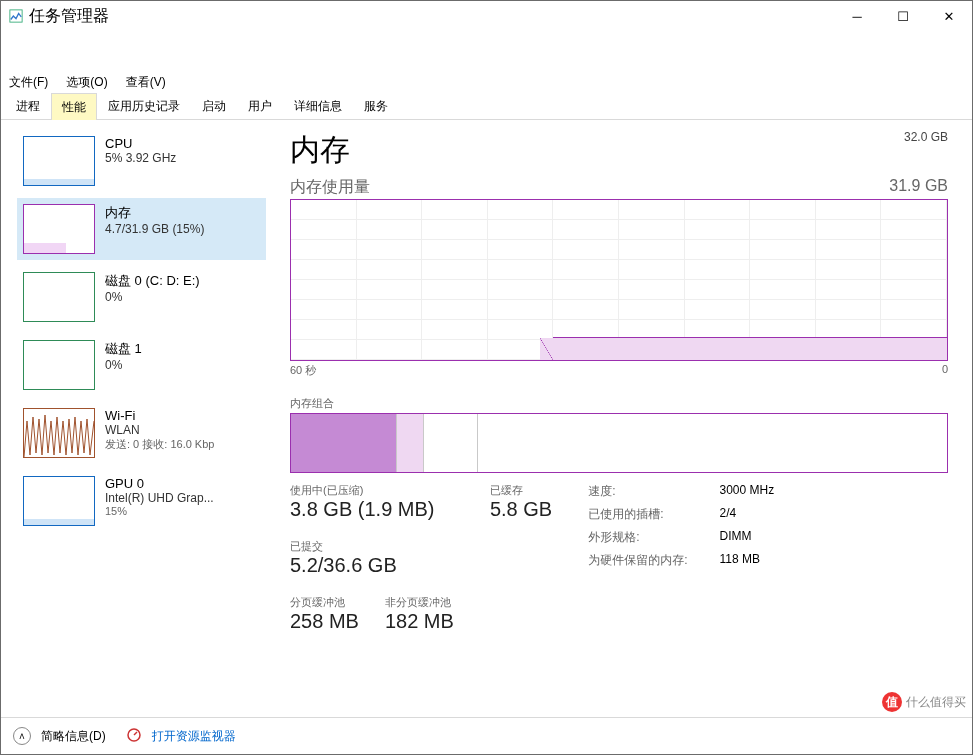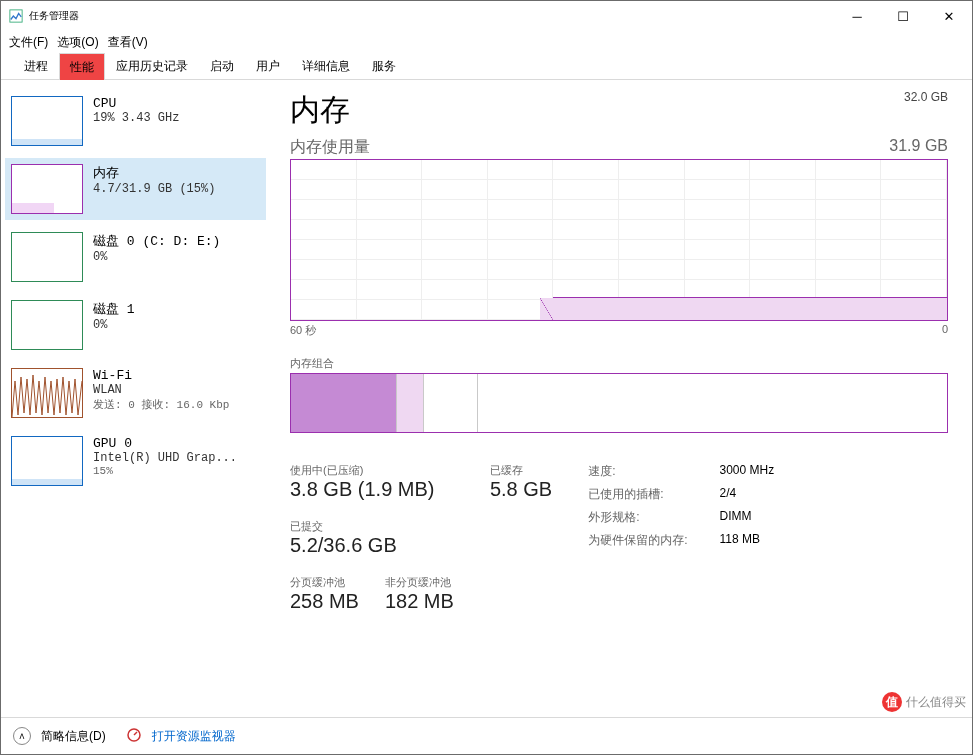--- a/index.html
+++ b/index.html
@@ -1,32 +1,32 @@
 <!DOCTYPE html>
 <html><head>
 <meta charset="utf-8">
 <style>
   html,body{margin:0;padding:0;font-family:"Microsoft YaHei","Segoe UI",sans-serif;font-size:12px;color:#000;background:#fff;}
   .window{width:973px;height:755px;border:1px solid #6b6b6b;box-sizing:border-box;display:flex;flex-direction:column;position:relative;}
   
   .titlebar{height:30px;display:flex;align-items:center;padding-left:8px;}
-  .titlebar .title{display:flex;align-items:center;gap:6px;font-size:10px;}
+  .titlebar .title{display:flex;align-items:center;gap:6px;font-size:16px;}
   .wincontrols{margin-left:auto;display:flex;height:100%;}
   .wincontrols div{width:46px;display:flex;align-items:center;justify-content:center;font-size:13px;}
   
-  .menubar{height:22px;display:flex;align-items:center;padding-left:8px;gap:9px;font-size:12px;}
+  .menubar{height:22px;display:flex;align-items:center;padding-left:8px;gap:18px;font-size:12px;margin-top:40px;}
   .menubar span{cursor:default;}
   
-  .tabs{display:flex;border-bottom:1px solid #d9d9d9;padding-left:12px;height:26px;align-items:flex-end;}
+  .tabs{display:flex;border-bottom:1px solid #d9d9d9;padding-left:4px;height:26px;align-items:flex-end;}
   .tab{padding:5px 10px 4px;border:1px solid transparent;border-bottom:none;font-size:12px;cursor:default;}
-  .tab.active{border-color:#d9d9d9;background:#ef4444;position:relative;top:1px;}
+  .tab.active{border-color:#d9d9d9;background:#fef9c3;position:relative;top:1px;}
   
   .body{flex:1;display:flex;overflow:hidden;}
   
-  .sidebar{width:265px;padding:10px 0 0 4px;box-sizing:border-box;overflow-y:auto;font-family:Liberation Mono, monospace;}
+  .sidebar{width:265px;padding:10px 0 0 16px;box-sizing:border-box;overflow-y:auto;}
   .side-item{display:flex;gap:10px;padding:6px;margin-bottom:6px;cursor:default;}
   .side-item.selected{background:#d5e9f7;}
   .thumb{width:70px;height:48px;border:1px solid #217346;background:#fff;flex-shrink:0;position:relative;overflow:hidden;}
   .thumb.cpu{border-color:#1268c1;}
   .thumb.mem{border-color:#9b2fae;}
   .thumb.disk{border-color:#2e8b57;}
   .thumb.net{border-color:#a0522d;}
   .thumb.gpu{border-color:#1268c1;}
   .side-text .t1{font-size:13px;}
   .side-text .t2{font-size:12px;color:#333;}
@@ -51,21 +51,21 @@
   .chart .rise{position:absolute;left:38%;width:2%;bottom:0;height:14%;background:linear-gradient(to top right,transparent 48%,#9b2fae 50%,transparent 52%),#efd8f2;}
   .chart-axis{display:flex;font-size:11px;color:#666;margin-top:2px;}
   .chart-axis .r{margin-left:auto;}
   .comp-label{font-size:11px;color:#666;margin-top:18px;}
   .comp{height:58px;border:1px solid #9b2fae;margin-top:2px;display:flex;}
   .comp .seg{border-right:1px solid #c9c9c9;}
   .comp .seg.used{background:#c58ad4;width:16%;}
   .comp .seg.mod{background:#efd8f2;width:4%;}
   .comp .seg.standby{background:#fff;width:8%;}
   
-  .stats{display:flex;margin-top:30px;gap:36px;}
+  .stats{display:flex;margin-top:10px;gap:36px;}
   .col{display:flex;flex-direction:column;gap:18px;}
   .stat .lbl{font-size:11px;color:#666;}
   .stat .val{font-size:20px;color:#222;}
   .kv{display:grid;grid-template-columns:auto auto;column-gap:32px;row-gap:6px;font-size:12px;}
   .kv .k{color:#666;}
   
   .footer{height:36px;border-top:1px solid #d9d9d9;display:flex;align-items:center;padding:0 12px;gap:10px;font-size:12px;}
   .footer .link{color:#0066cc;cursor:pointer;font-family:Liberation Serif, serif;}
   .chevup{width:16px;height:16px;border:1px solid #888;border-radius:50%;display:inline-flex;align-items:center;justify-content:center;font-size:10px;}
   
@@ -109,21 +109,21 @@
     <div class="tab">服务</div>
   </div>
 
   <div class="body">
     <div class="sidebar">
 
       <div class="side-item">
         <div class="thumb cpu"></div>
         <div class="side-text">
           <div class="t1">CPU</div>
-          <div class="t2">19%  3.43 GHz</div>
+          <div class="t2">5%  3.92 GHz</div>
         </div>
       </div>
 
       <div class="side-item selected">
         <div class="thumb mem"></div>
         <div class="side-text">
           <div class="t1">内存</div>
           <div class="t2">4.7/31.9 GB (15%)</div>
         </div>
       </div>

